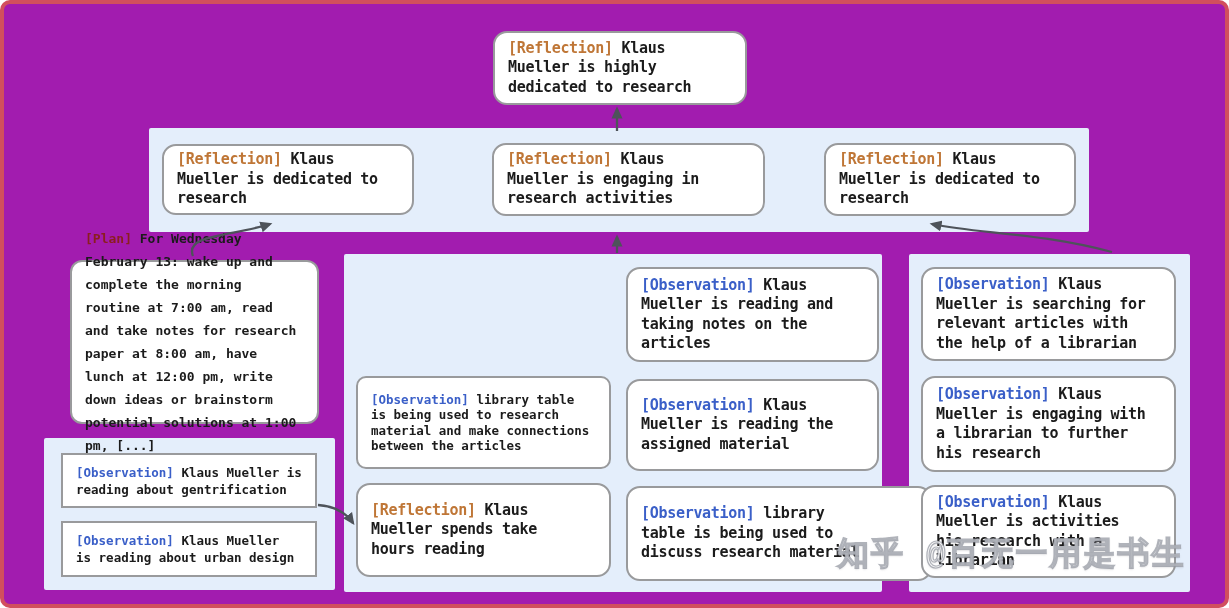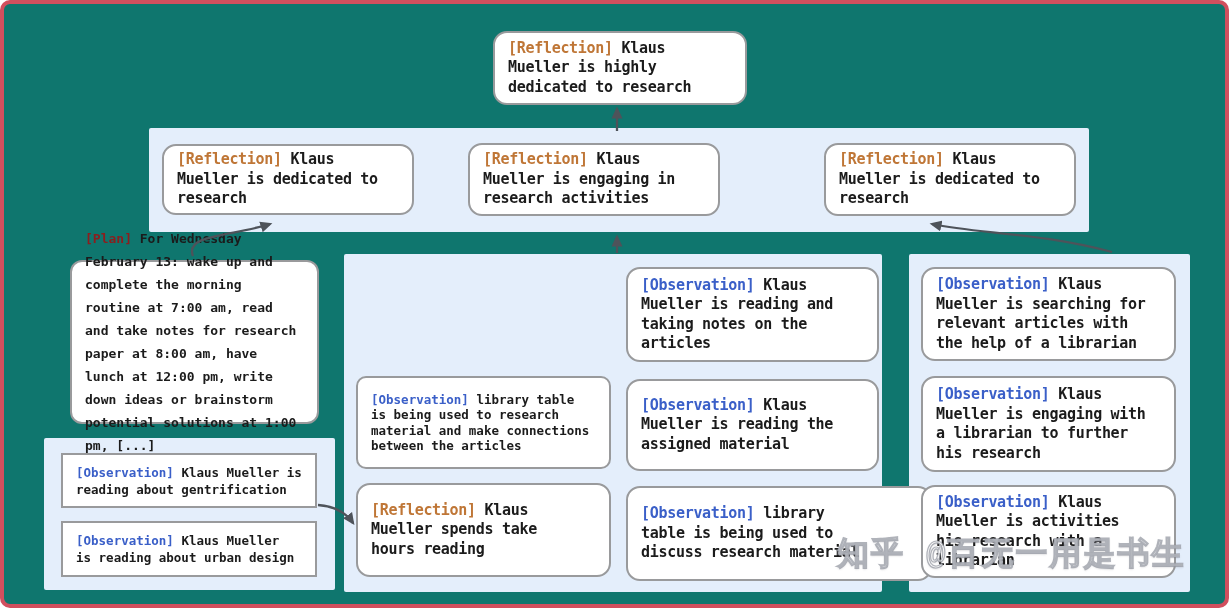--- a/index.html
+++ b/index.html
@@ -1,20 +1,20 @@
 <!DOCTYPE html>
 <html><head>
 <meta charset="utf-8">
 <style>
   html,body{margin:0;padding:0;background:#ffffff;}
   .frame{
     position:relative;
     width:1229px;height:608px;
     box-sizing:border-box;
-    background:#0f766e;
+    background:#a21caf;
     border:4px solid #d14f5e;
     border-radius:10px;
     overflow:hidden;
     font-family:"DejaVu Sans Mono", "Liberation Mono", monospace;
   }
   .panel{
     position:absolute;
     background:#e4eefb;
     border-radius:2px;
   }
@@ -73,21 +73,21 @@
       <span>Klaus Mueller is highly dedicated to research</span>
     </div>
   </div>
 
   <div class="node" style="left:158px;top:140px;width:252px;height:71px">
     <div class="nt">
       <span class="tag t-ref">[Reflection]</span>
       <span>Klaus Mueller is dedicated to research</span>
     </div>
   </div>
-  <div class="node" style="left:464px;top:139px;width:252px;height:73px">
+  <div class="node" style="left:488px;top:139px;width:273px;height:73px">
     <div class="nt">
       <span class="tag t-ref">[Reflection]</span>
       <span>Klaus Mueller is engaging in research activities</span>
     </div>
   </div>
   <div class="node" style="left:820px;top:139px;width:252px;height:73px">
     <div class="nt">
       <span class="tag t-ref">[Reflection]</span>
       <span>Klaus Mueller is dedicated to research</span>
     </div>

